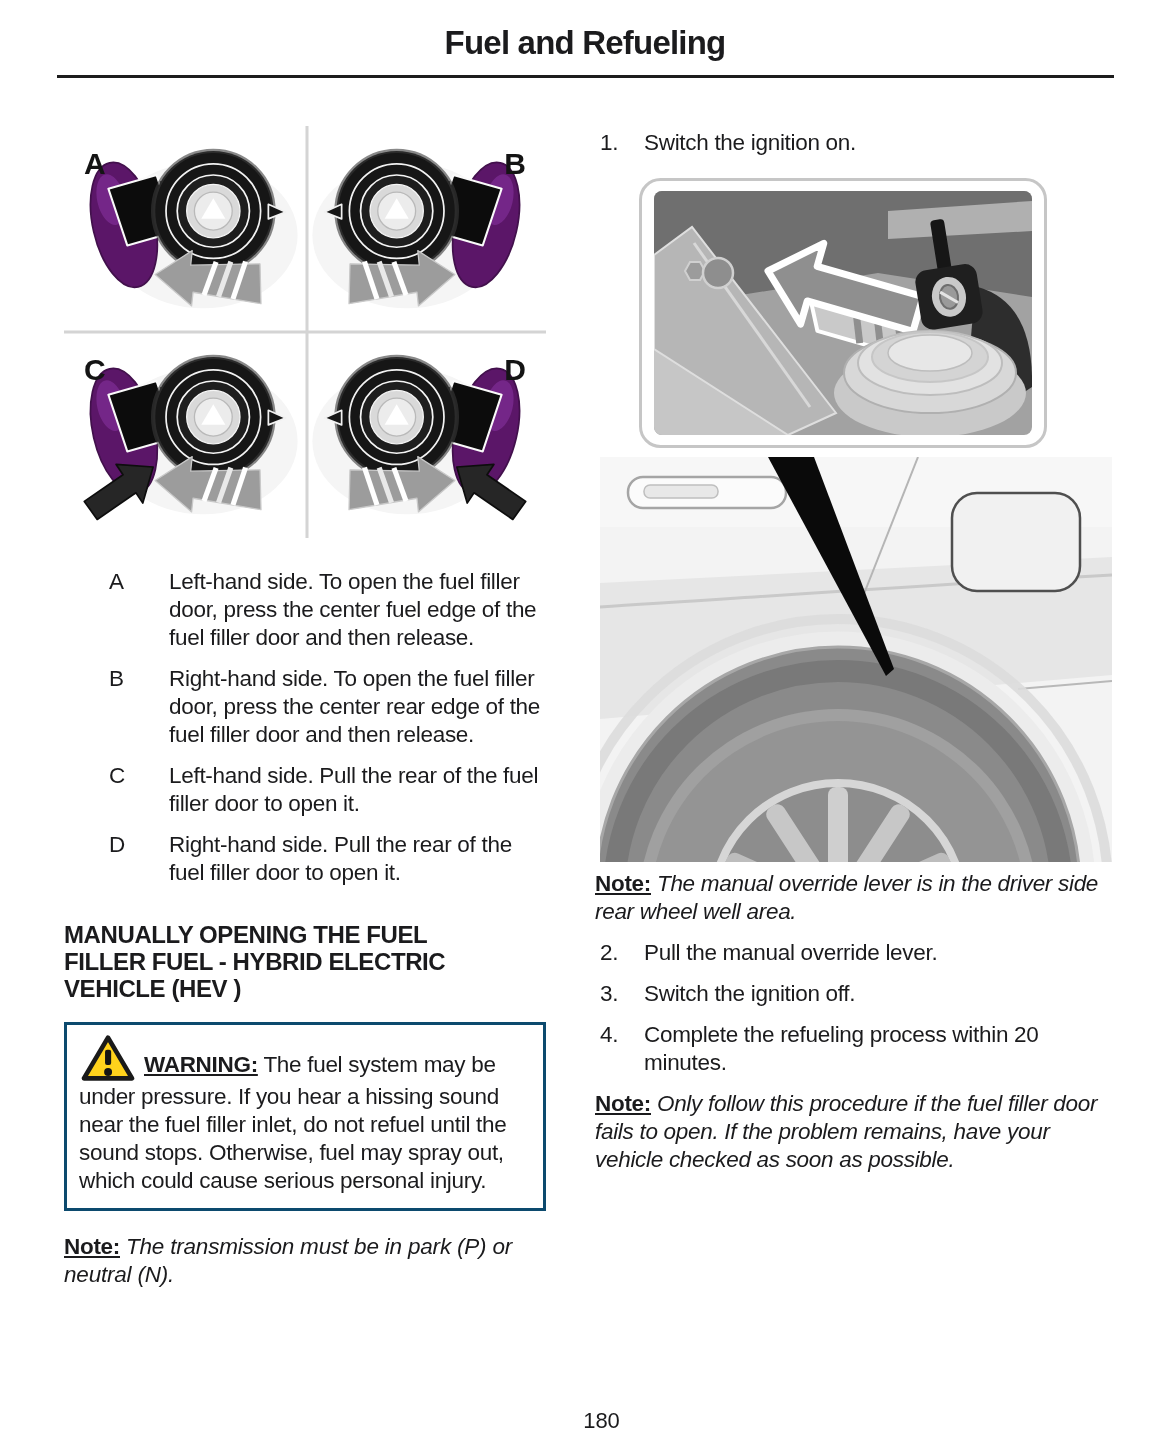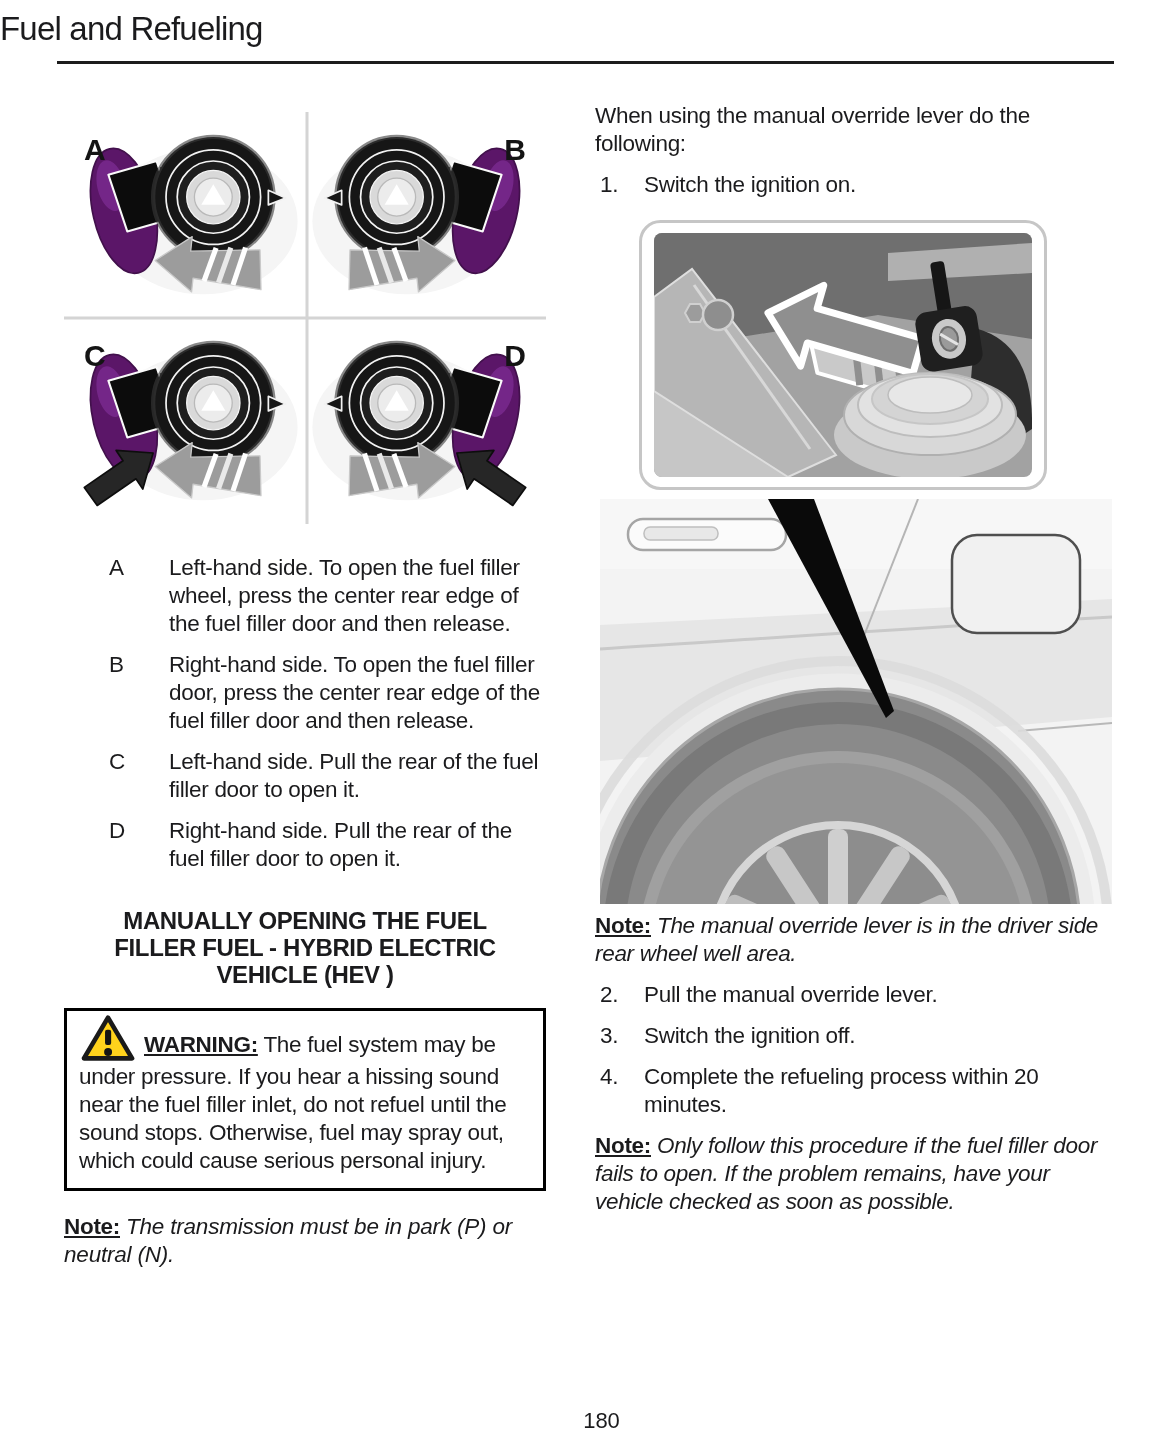--- a/index.html
+++ b/index.html
@@ -2,40 +2,39 @@
 <html><head>
 <meta charset="utf-8">
 <style>
   html,body{margin:0;padding:0;}
   body{
     width:1170px;height:1444px;position:relative;background:#ffffff;
     font-family:"Liberation Sans","DejaVu Sans",sans-serif;
     color:#1b1b1d;-webkit-font-smoothing:antialiased;overflow:hidden;
   }
   .page-title{
-    font-size:33px;font-weight:normal;letter-spacing:-0.8px;
-    padding-top:9px;line-height:40px;
+    text-align:center;font-size:33px;font-weight:bold;letter-spacing:-0.8px;
+    padding-top:23px;line-height:40px;
   }
   .rule{border:none;border-top:3px solid #1c1c1c;margin:12px 56px 0 57px;}
   .content{display:flex;padding:38px 0 0 64px;gap:49px;}
   .col-left{width:482px;flex:none;}
   .col-right{width:517px;flex:none;}
   .body-text{font-size:22.5px;line-height:28px;letter-spacing:-0.3px;}
   
   .fig-grid{margin:10px 0 0 0;}
   .abc-list{margin-top:26px;}
   .abc-row{display:flex;padding-left:45px;margin-bottom:13px;}
   .abc-label{width:60px;flex:none;}
   .abc-text{flex:1;}
   .section-heading{
     font-size:24px;font-weight:bold;line-height:27px;margin-top:34px;
     letter-spacing:-0.4px;
-    text-align:center;
   }
-  .warning-box{border:3px solid #000000;margin-top:20px;padding:2px 12px 13px 12px;}
+  .warning-box{border:3px solid #0c4a6e;margin-top:20px;padding:8px 12px 13px 12px;}
   .warn-icon{display:inline-block;width:58px;height:50px;vertical-align:-11px;margin-right:7px;}
   .note-p{margin:22px 0 0 0;}
   .note-p i{letter-spacing:-0.2px;margin-top:17px;}
   
   .intro{margin:0;}
   .step{display:flex;margin-top:13px;}
   .step-num{width:44px;flex:none;padding-left:5px;}
   .step-text{flex:1;}
   .fig-lever{margin:20px 0 0 43px;line-height:0;}
   .fig-wheel{margin:8px 0 0 5px;line-height:0;}
@@ -116,21 +115,21 @@
         <text x="20" y="48" font-size="30" font-weight="bold" fill="#141414">A</text>
         <text x="462" y="48" font-size="30" font-weight="bold" fill="#141414" text-anchor="end">B</text>
         <text x="20" y="254" font-size="30" font-weight="bold" fill="#141414">C</text>
         <text x="462" y="254" font-size="30" font-weight="bold" fill="#141414" text-anchor="end">D</text>
       </svg>
     </div>
 
     <div class="abc-list body-text">
       <div class="abc-row">
         <div class="abc-label">A</div>
-        <div class="abc-text">Left-hand side. To open the fuel filler wheel, press the center rear edge of the fuel filler door and then release.</div>
+        <div class="abc-text">Left-hand side. To open the fuel filler door, press the center fuel edge of the fuel filler door and then release.</div>
       </div>
       <div class="abc-row">
         <div class="abc-label">B</div>
         <div class="abc-text">Right-hand side. To open the fuel filler door, press the center rear edge of the fuel filler door and then release.</div>
       </div>
       <div class="abc-row">
         <div class="abc-label">C</div>
         <div class="abc-text">Left-hand side. Pull the rear of the fuel filler door to open it.</div>
       </div>
       <div class="abc-row">
@@ -157,21 +156,20 @@
     </div>
 
     <p class="note-p body-text">
       <b>Note:</b>
       <i>The transmission must be in park (P) or neutral (N).</i>
     </p>
   </div>
 
   <div class="col-right">
 
-    <p class="intro body-text">When using the manual override lever do the following:</p>
 
     <div class="step body-text">
       <div class="step-num">1.</div>
       <div class="step-text">Switch the ignition on.</div>
     </div>
 
     <div class="fig-lever">
       <svg width="410" height="272" viewBox="0 0 410 272">
         <defs>
           <clipPath id="leverclip">

